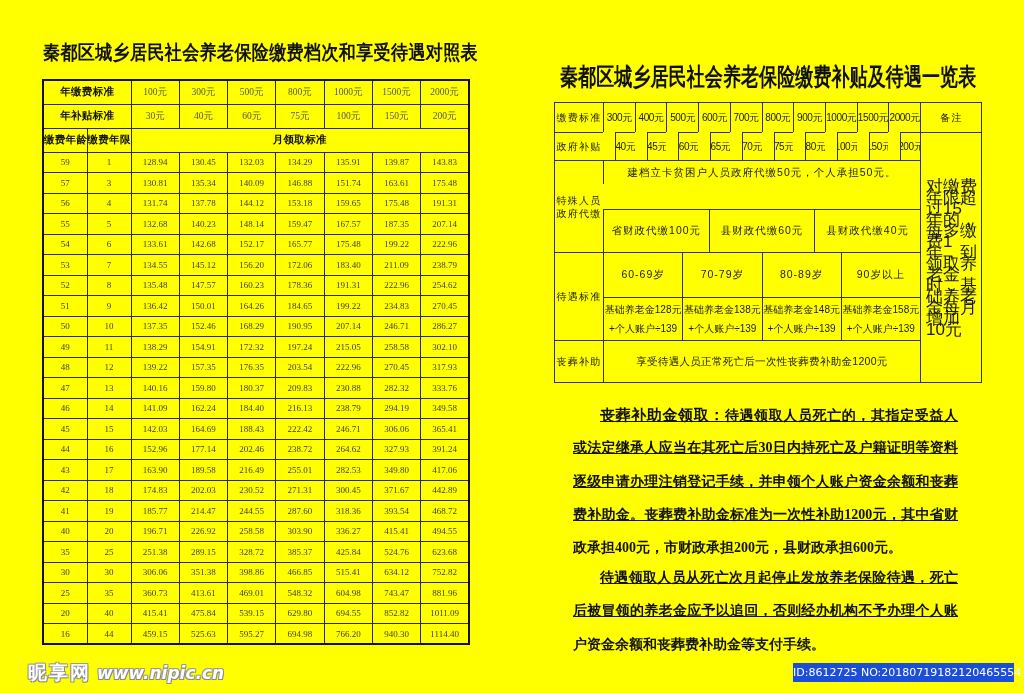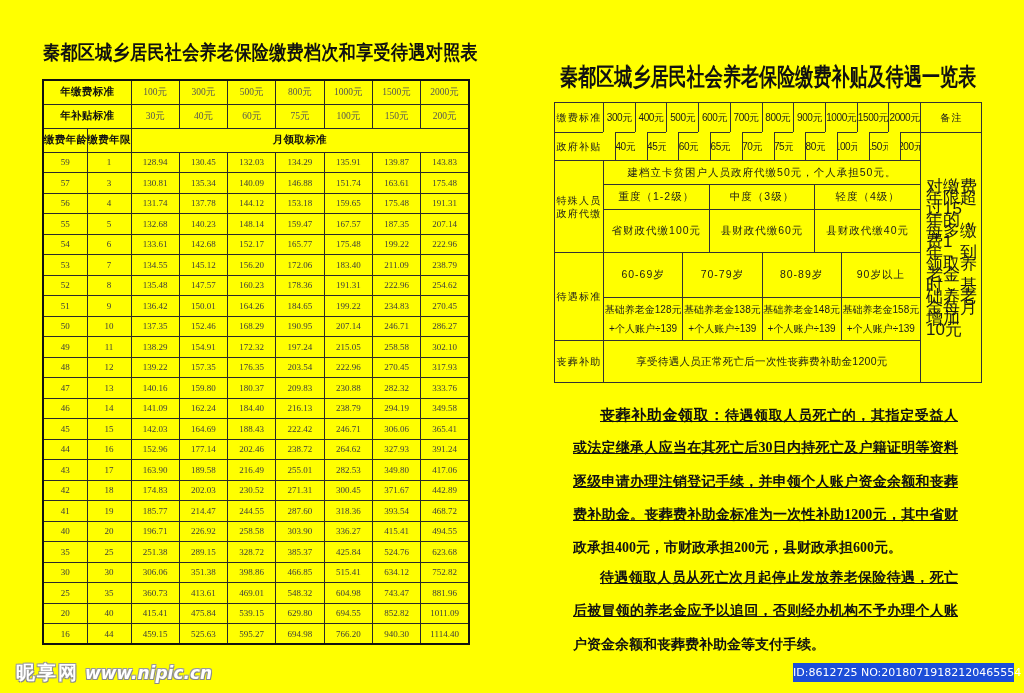--- a/index.html
+++ b/index.html
@@ -35,21 +35,21 @@
 
   
   .para{position:absolute;left:573px;width:385px;font-family:"Liberation Serif",serif;font-weight:bold;font-size:14px;color:#111;}
   .para .ln{box-sizing:border-box;width:385px;height:33.3px;line-height:33.3px;overflow:hidden;white-space:nowrap;}
   .para .j{white-space:normal;text-align:justify;text-align-last:justify;text-decoration:underline;}
   .para .ind{padding-left:27px;}
   .para .ph{font-family:"Liberation Sans",sans-serif;font-weight:bold;font-size:15px;}
 
   
   .wm{position:absolute;left:16px;top:660px;white-space:nowrap;color:#fff;font-weight:bold;text-shadow:1px 1px 0 #8a8a8a,-1px -1px 0 #9a9a9a,1px -1px 0 #9a9a9a,-1px 1px 0 #8a8a8a;}
-  .wm .logo{font-size:19px;letter-spacing:2px;}
+  .wm .logo{font-size:19px;letter-spacing:2px;margin-left:12px;}
   .wm .url{font-size:17px;font-style:italic;margin-left:6px;font-family:"DejaVu Sans",sans-serif;}
   .idb{position:absolute;left:793px;top:663px;width:221px;height:19px;background:#1d4ed8;color:#fff;font-family:"DejaVu Sans",sans-serif;font-size:11px;line-height:19px;text-align:center;white-space:nowrap;}
 </style>
 </head>
 <body>
 
 <div class="ttl-l">秦都区城乡居民社会养老保险缴费档次和享受待遇对照表</div>
 
 <table class="lt">
   <colgroup>
@@ -419,25 +419,20 @@
 
   <div class="rc abs note" style="left:366px;top:30px;width:62px;height:251px;">
     <span>对缴费年限超过15年的，每多缴费1年，到领取养老金时，基础养老金每月增加10元</span>
   </div>
 
   <div class="rc abs lab lab2" style="left:0;top:58px;width:49px;height:92px;">
     <span>特殊人员</span>
     <span>政府代缴</span>
   </div>
   <div class="rc abs sp" style="left:49px;top:58px;width:317px;height:24px;">建档立卡贫困户人员政府代缴50元，个人承担50元。</div>
-  <div class="rrow" style="left:49px;top:82px;width:317px;height:25px;">
-    <div class="rc sp f">重度（1-2级）</div>
-      <div class="rc sp f">中度（3级）</div>
-      <div class="rc sp f">轻度（4级）</div>
-  </div>
   <div class="rrow" style="left:49px;top:107px;width:317px;height:43px;">
     <div class="rc sp f">省财政代缴100元</div>
       <div class="rc sp f">县财政代缴60元</div>
       <div class="rc sp f">县财政代缴40元</div>
   </div>
 
   <div class="rc abs lab" style="left:0;top:150px;width:49px;height:88px;">待遇标准</div>
   <div class="rrow" style="left:49px;top:150px;width:317px;height:45px;">
     <div class="rc sp f">60-69岁</div>
       <div class="rc sp f">70-79岁</div>

